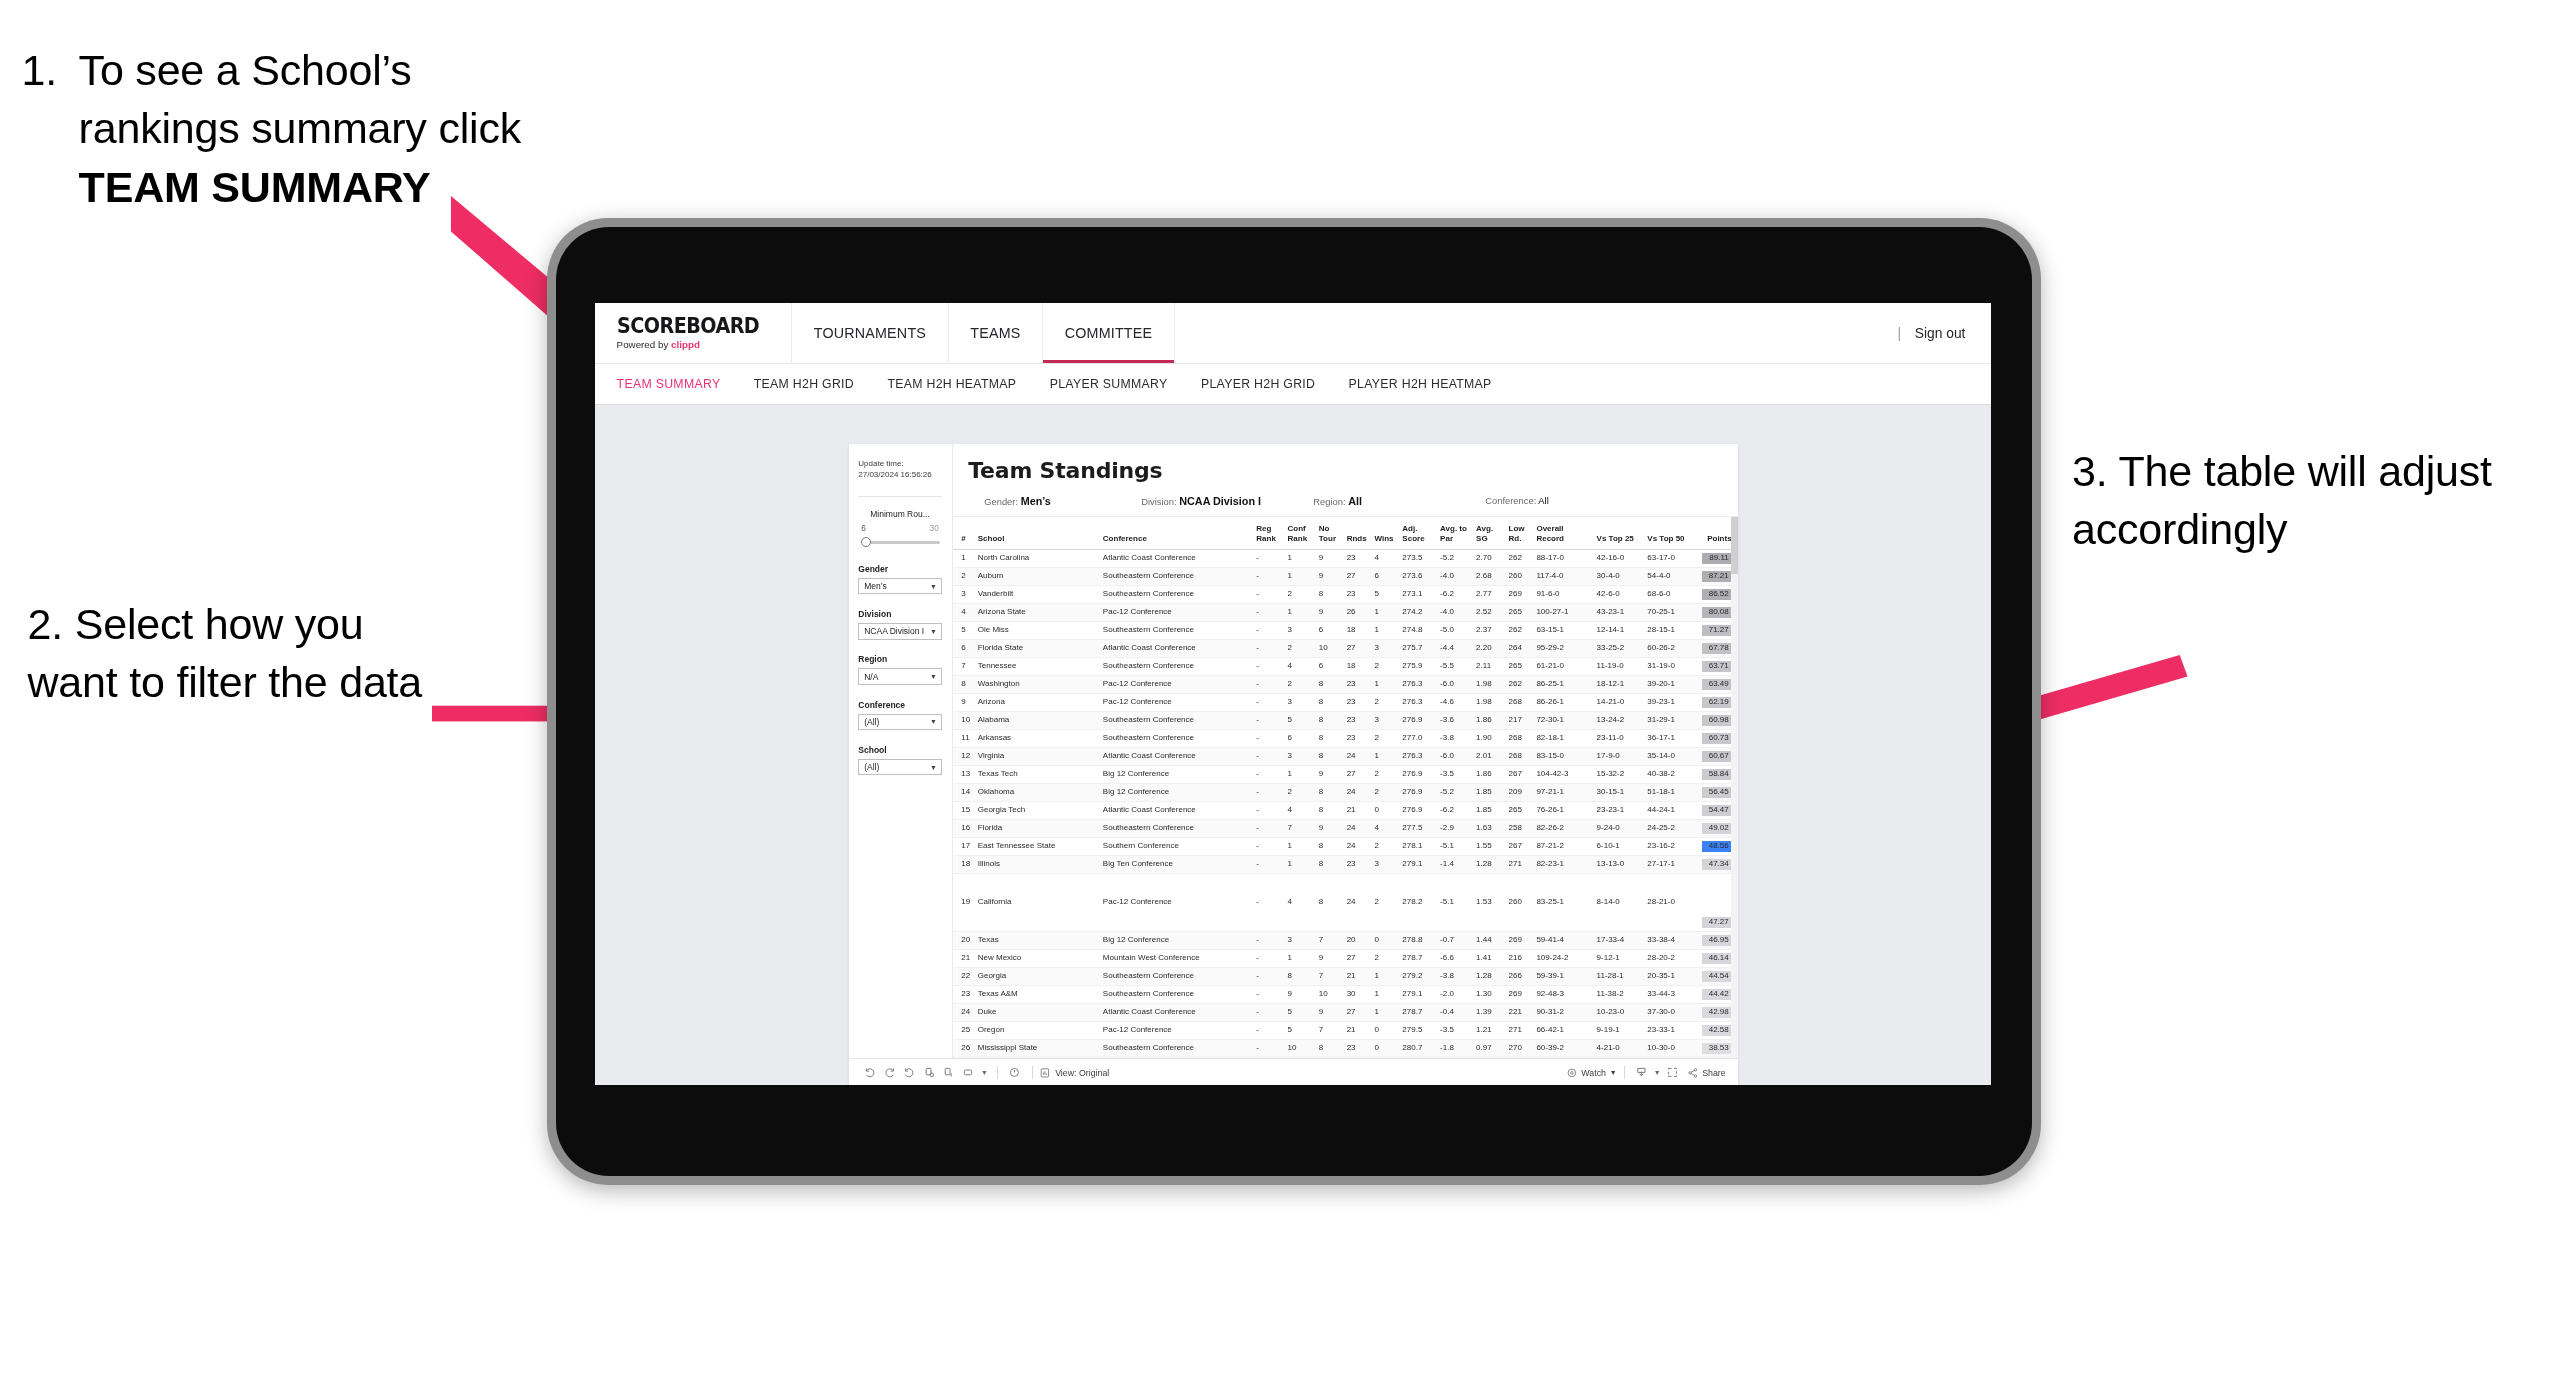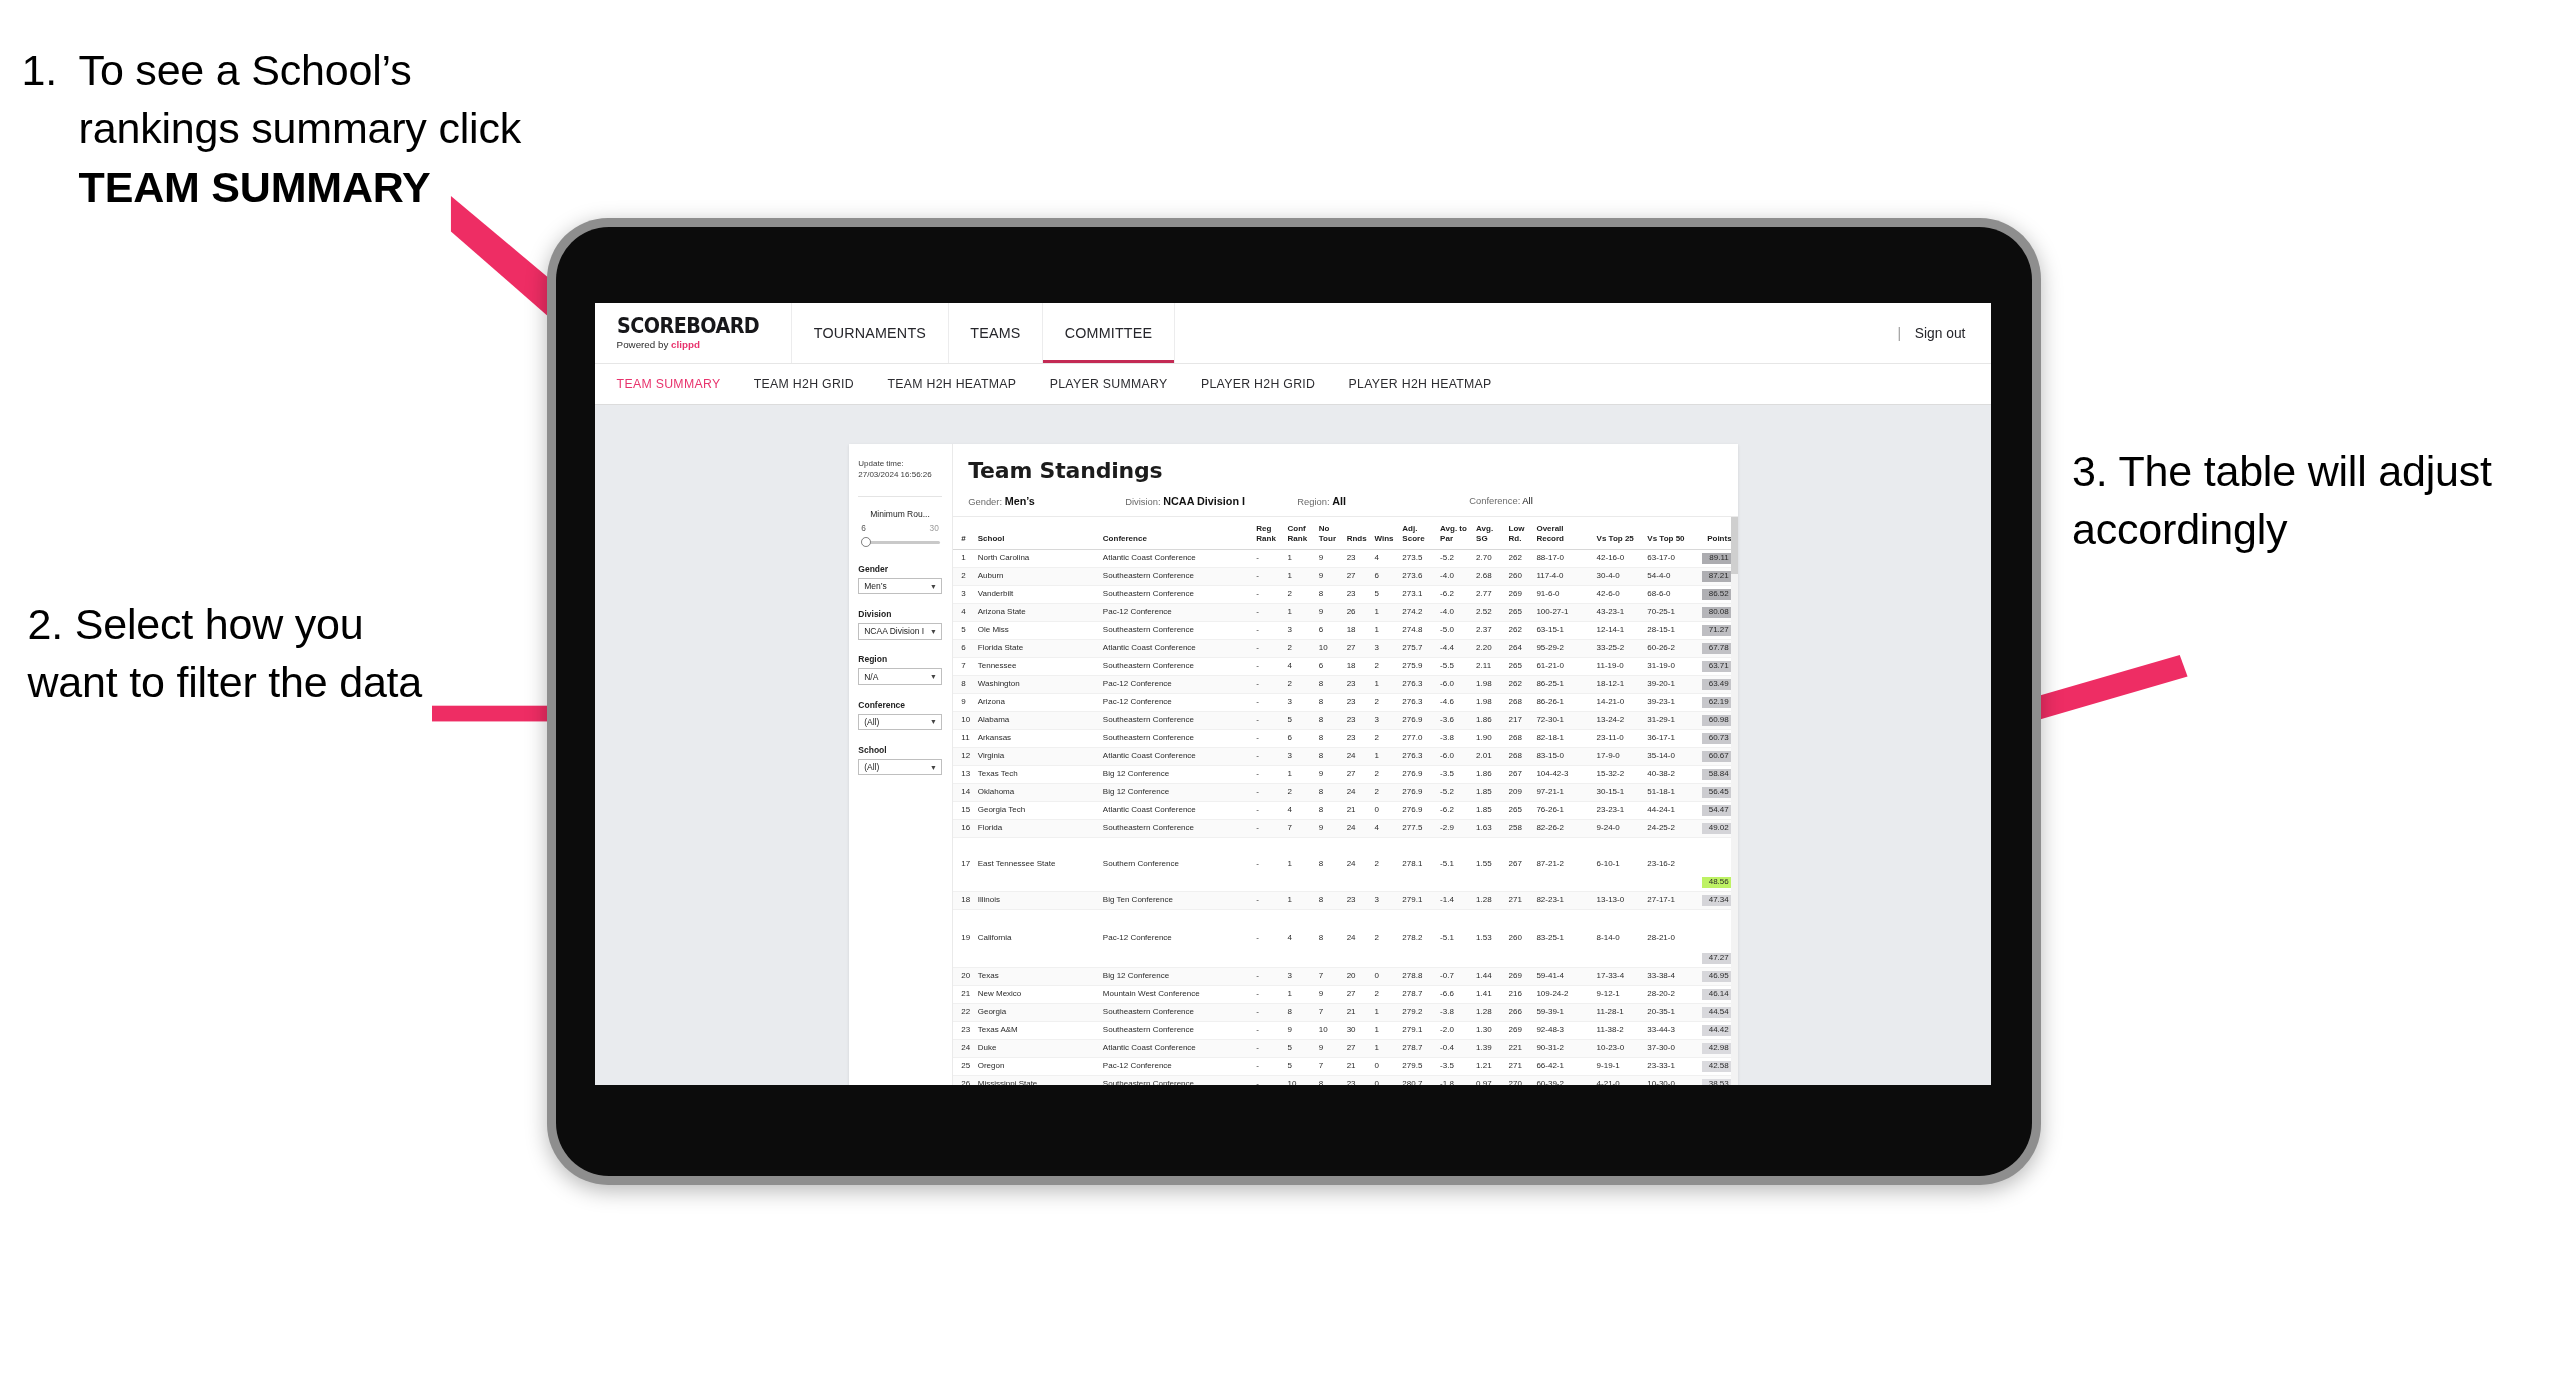--- a/index.html
+++ b/index.html
@@ -138,21 +138,21 @@
   .select-box {
     height: 16.7px; border: 1px solid #bfbfbf; background: #fff;
     display: flex; align-items: center; justify-content: space-between;
     padding: 0 3.9px 0 4.9px; font-size: 8.5px; color: #222; cursor: pointer;
   }
   .select-box .caret { font-size: 6.9px; color: #444; }
 
   .viz-right { flex: 1; min-width: 0; }
   .viz-title-area { padding: 13.8px 15.7px 9.8px 15.7px; border-bottom: 1px solid #eaeaea; }
   .viz-title { font-family: "DejaVu Sans", sans-serif; font-size: 22px; font-weight: 600; color:#1c1c1c; letter-spacing: -0.2px; }
-  .viz-meta { display: flex; margin-top: 11.8px; font-size: 9.4px; color: #444; }
+  .viz-meta { display: flex; margin-top: 11.8px; font-size: 9.4px; color: #444; margin-left: 16px; }
   .viz-meta .meta { margin-right: 0; }
   .viz-meta .meta:nth-child(1){ width: 157px; }
   .viz-meta .meta:nth-child(2){ width: 172px; }
   .viz-meta .meta:nth-child(3){ width: 172px; }
   .viz-meta .meta .k { color: #6a6a6a; }
   .viz-meta .meta .v { color: #111; font-weight: 600; font-size: 10.8px; }
 
   
   .tbl-wrap { position: relative; }
   table.standings { width: 100%; border-collapse: collapse; table-layout: fixed; }
@@ -681,21 +681,21 @@
                       <td class="c-num-narrow">8</td>
                       <td class="c-num-narrow">24</td>
                       <td class="c-num-narrow">2</td>
                       <td class="c-score">278.1</td>
                       <td class="c-par">-5.1</td>
                       <td class="c-sg">1.55</td>
                       <td class="c-low">267</td>
                       <td class="c-rec">87-21-2</td>
                       <td class="c-t25">6-10-1</td>
                       <td class="c-t50">23-16-2</td>
-                      <td class="c-pts pts-cell"><span style="background: #bef264; margin-top: 36px;">48.56</span></td>
+                      <td class="c-pts pts-cell"><span style="background: #3b82f6;">48.56</span></td>
                     </tr>
                     <tr>
                       <td class="c-rank">18</td>
                       <td class="c-school">Illinois</td>
                       <td class="c-conf">Big Ten Conference</td>
                       <td class="c-num">-</td>
                       <td class="c-num">1</td>
                       <td class="c-num-narrow">8</td>
                       <td class="c-num-narrow">23</td>
                       <td class="c-num-narrow">3</td>

